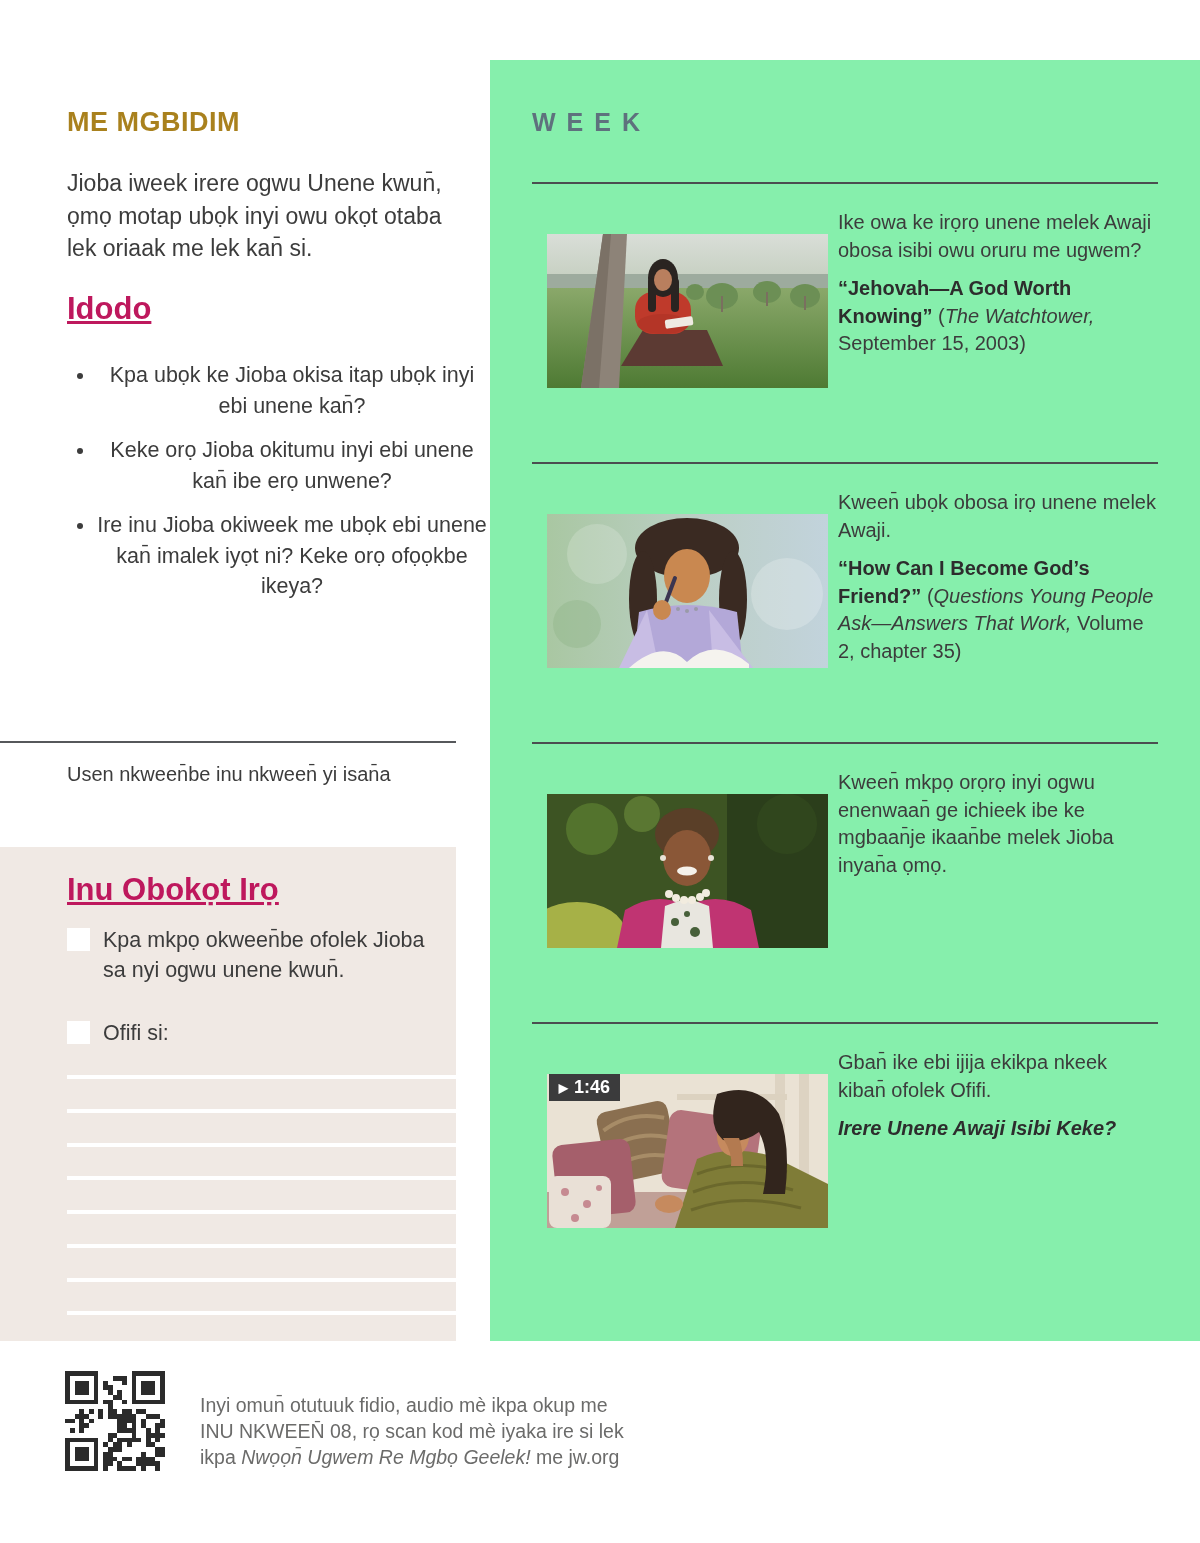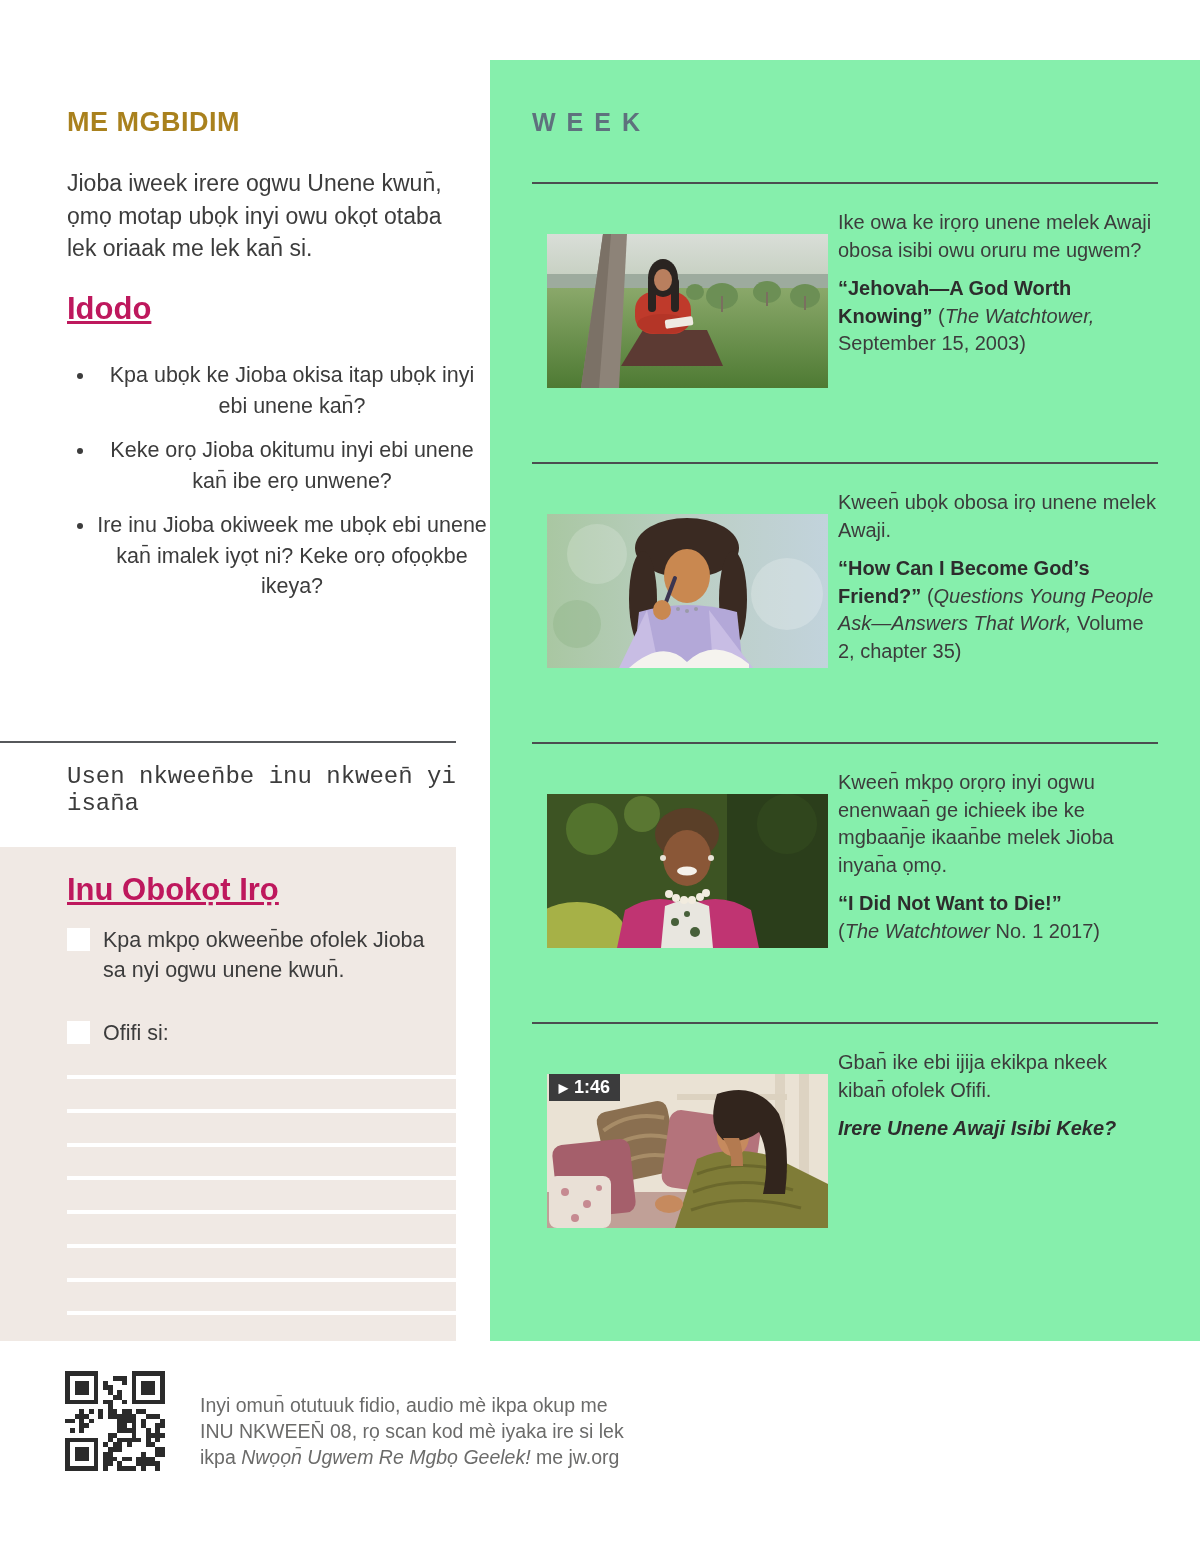--- a/index.html
+++ b/index.html
@@ -11,21 +11,21 @@
   .h-gold{position:absolute;left:67px;top:107px;font-size:27px;font-weight:bold;
           letter-spacing:.5px;color:#a9811d;}
   .preview-body{position:absolute;left:67px;top:167px;width:392px;
                 font-size:23px;line-height:1.42;}
   .h-slate{font-size:31px;font-weight:bold;color:#be185d;text-decoration:underline;}
   #questions-heading{position:absolute;left:67px;top:291px;}
   .qlist{position:absolute;left:67px;top:360px;width:392px;margin:0;
          padding:0 0 0 29px;font-size:21.5px;line-height:1.42;}
   .qlist li{margin-bottom:14px;text-align:center;}
   .left-rule{position:absolute;left:0;top:741px;width:456px;border-top:2px solid #56585b;}
-  .song-note{position:absolute;left:67px;top:763px;width:400px;font-size:24px;font-family:Liberation Mono, monospace;}
+  .song-note{position:absolute;left:67px;top:763px;width:400px;font-size:20px;}
 
   .worksheet{position:absolute;left:0;top:847px;width:456px;height:494px;background:#f0e9e4;}
   .worksheet h2{position:absolute;left:67px;top:25px;}
   .check-row{position:absolute;left:67px;display:flex;gap:13px;width:360px;
              font-size:21.5px;line-height:1.4;}
   .check-row .checkbox{width:23px;height:23px;background:#fff;flex:none;margin-top:3px;}
   #check-row-1{top:78px;}
   #check-row-2{top:171px;}
   .write-line{position:absolute;left:67px;width:389px;height:4px;background:#fff;}
 
@@ -353,21 +353,20 @@
                 <circle cx="129" cy="104" r="4"></circle>
                 <circle cx="137" cy="106" r="4"></circle>
               <circle cx="145" cy="106" r="4"></circle>
                 <circle cx="153" cy="103" r="4"></circle>
                 <circle cx="159" cy="99" r="4"></circle>
             </g>
           </svg>
         </figure>
         <div class="entry-text">
           <p class="q">Kween̄ mkpọ orọrọ inyi ogwu enenwaan̄ ge ichieek ibe ke mgbaan̄je ikaan̄be melek Jioba inyan̄a ọmọ.</p>
-          <p class="ref"><span class="b">“I Did Not Want to Die!”</span><br><span>(</span><span class="it">The Watchtower</span><span> No. 1 2017)</span></p>
         </div>
       </div>
     </article>
 
     <article class="entry" style="top:962px">
       <div class="entry-rule"></div>
       <div class="entry-row">
         <figure class="thumb" style="margin:25px 0 0 15px">
           <svg viewBox="0 0 281 154" preserveAspectRatio="none">
             <rect width="281" height="154" fill="#eae2d4"></rect>

